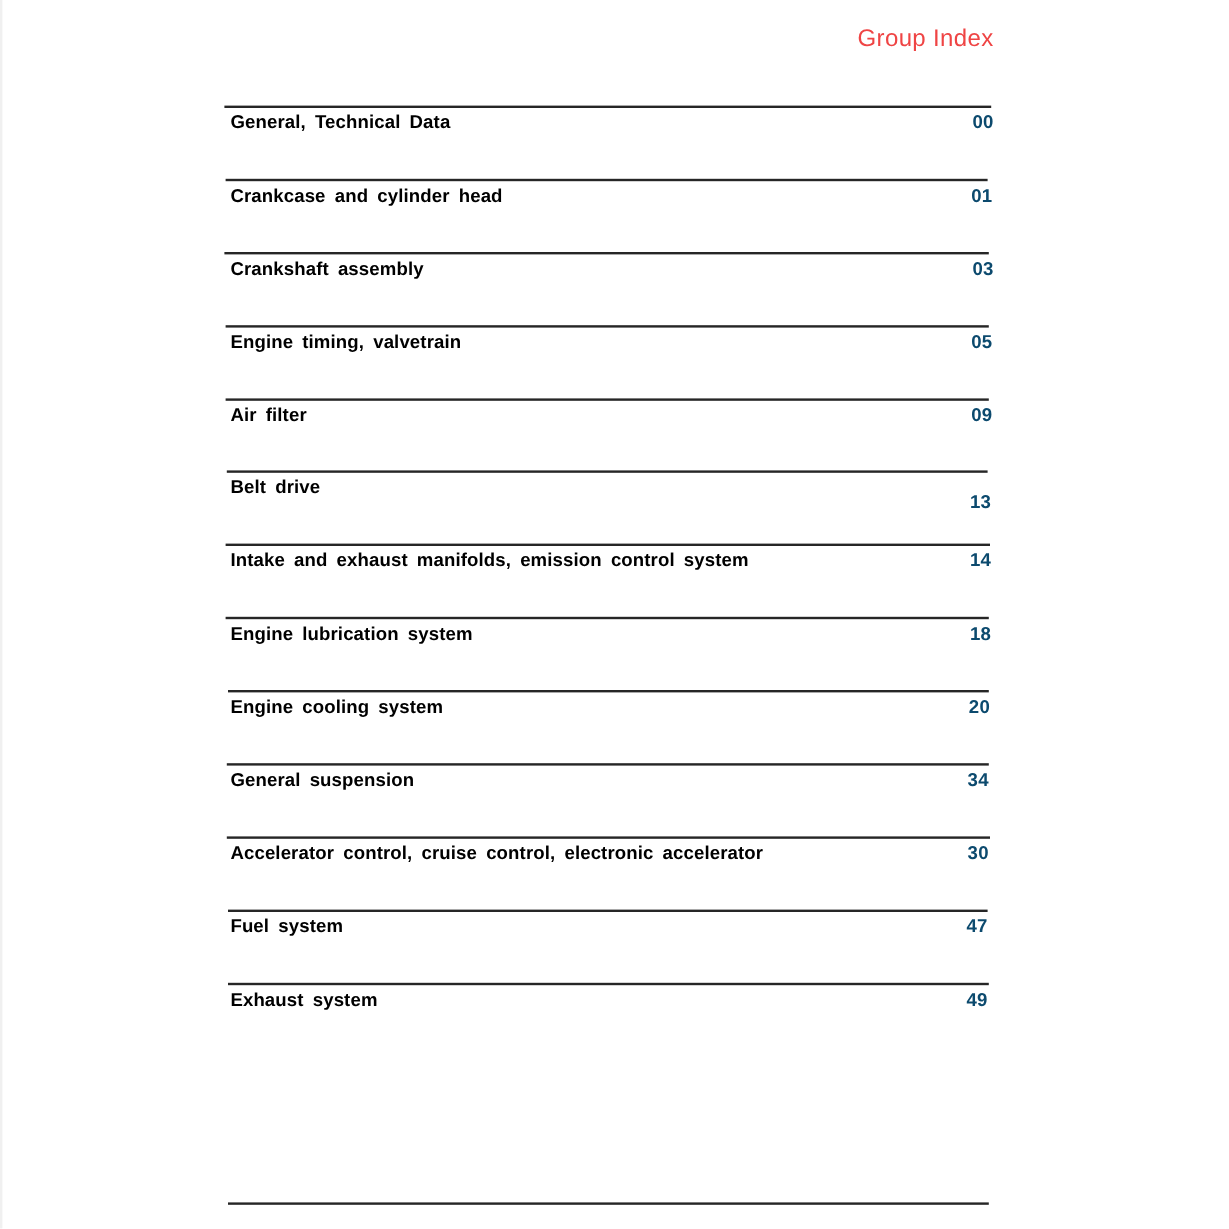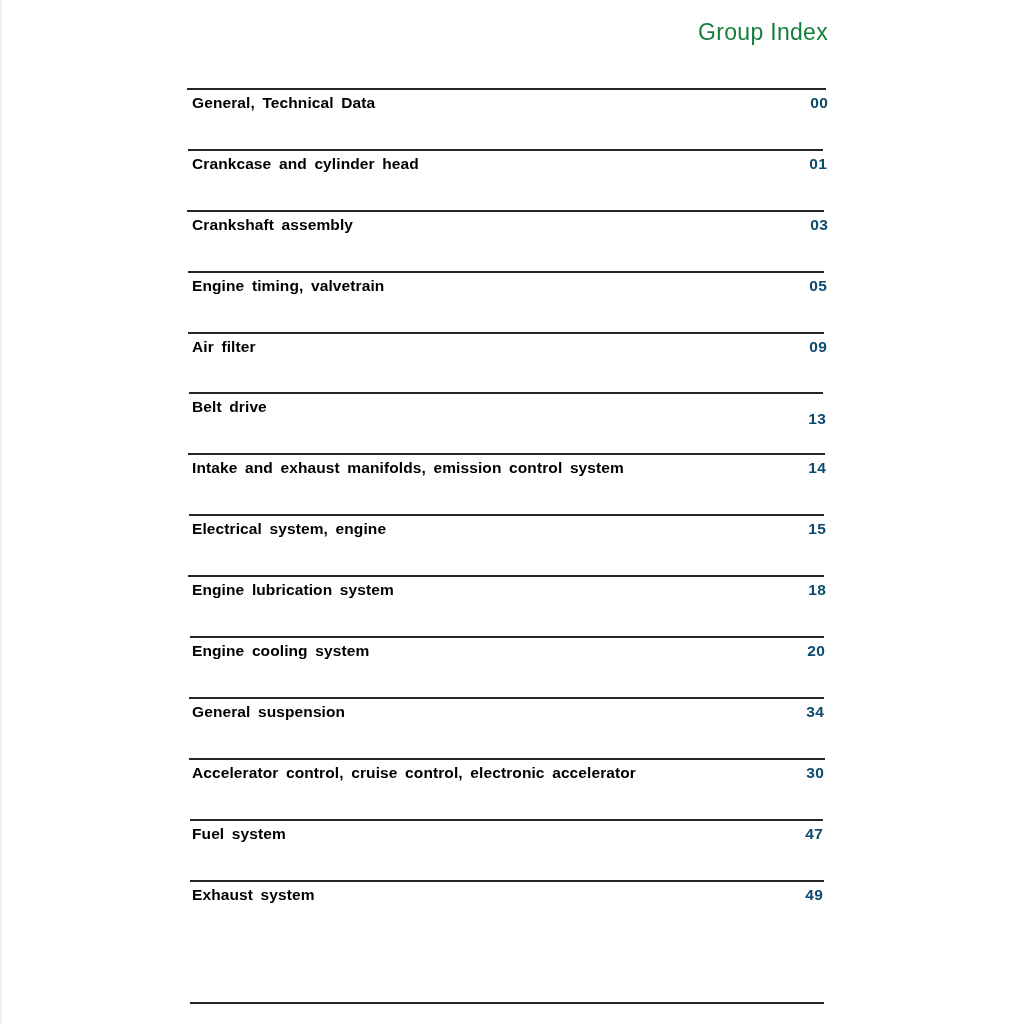--- a/index.html
+++ b/index.html
@@ -29,23 +29,23 @@
     background: #f0f0f0;
   }
 
   
   .page-title {
     position: absolute;
     right: 196px;
     top: 18px;
     width: 400px;
     text-align: right;
-    font-size: 23px;
+    font-size: 20px;
     font-weight: 400;
-    color: #15803d;
+    color: #ef4444;
     letter-spacing: 0.3px;
     line-height: 28px;
     white-space: nowrap;
   }
 
   
   .index-table {
     position: absolute;
     left: 187px;
     top: 88px;
@@ -158,27 +158,20 @@
         </div>
       </div>
       <div class="index-row">
         <div class="row-rule" style="width: 637px; left: 1px;"></div>
         <div class="row-body">
           <span class="row-title">Intake and exhaust manifolds, emission control system</span>
           <span class="row-number" style="padding-right: 2px;">14</span>
         </div>
       </div>
       <div class="index-row">
-        <div class="row-rule" style="width: 635px; left: 2px;"></div>
-        <div class="row-body">
-          <span class="row-title">Electrical system, engine</span>
-          <span class="row-number" style="padding-right: 2px;">15</span>
-        </div>
-      </div>
-      <div class="index-row">
         <div class="row-rule" style="width: 636px; left: 1px;"></div>
         <div class="row-body">
           <span class="row-title">Engine lubrication system</span>
           <span class="row-number" style="padding-right: 2px;">18</span>
         </div>
       </div>
       <div class="index-row">
         <div class="row-rule" style="width: 634px; left: 3px;"></div>
         <div class="row-body">
           <span class="row-title">Engine cooling system</span>

